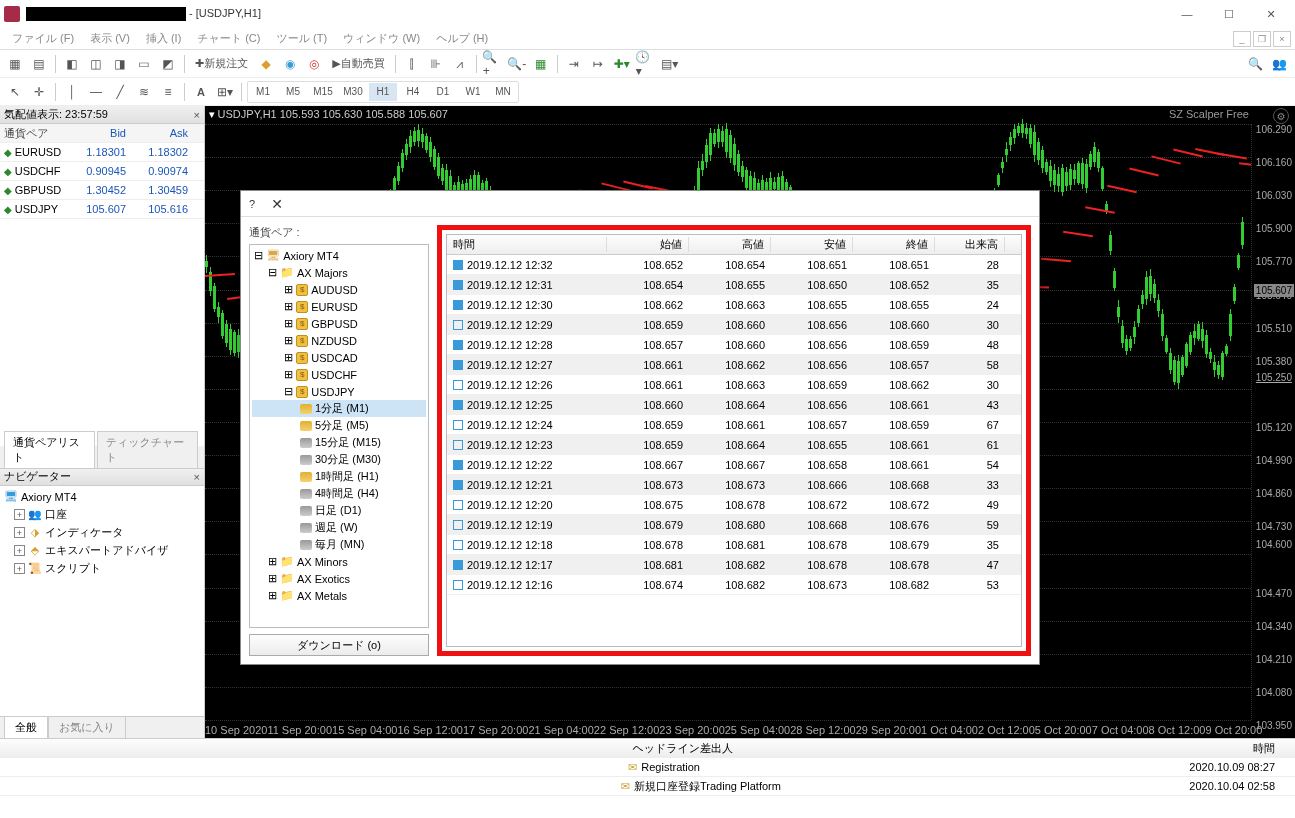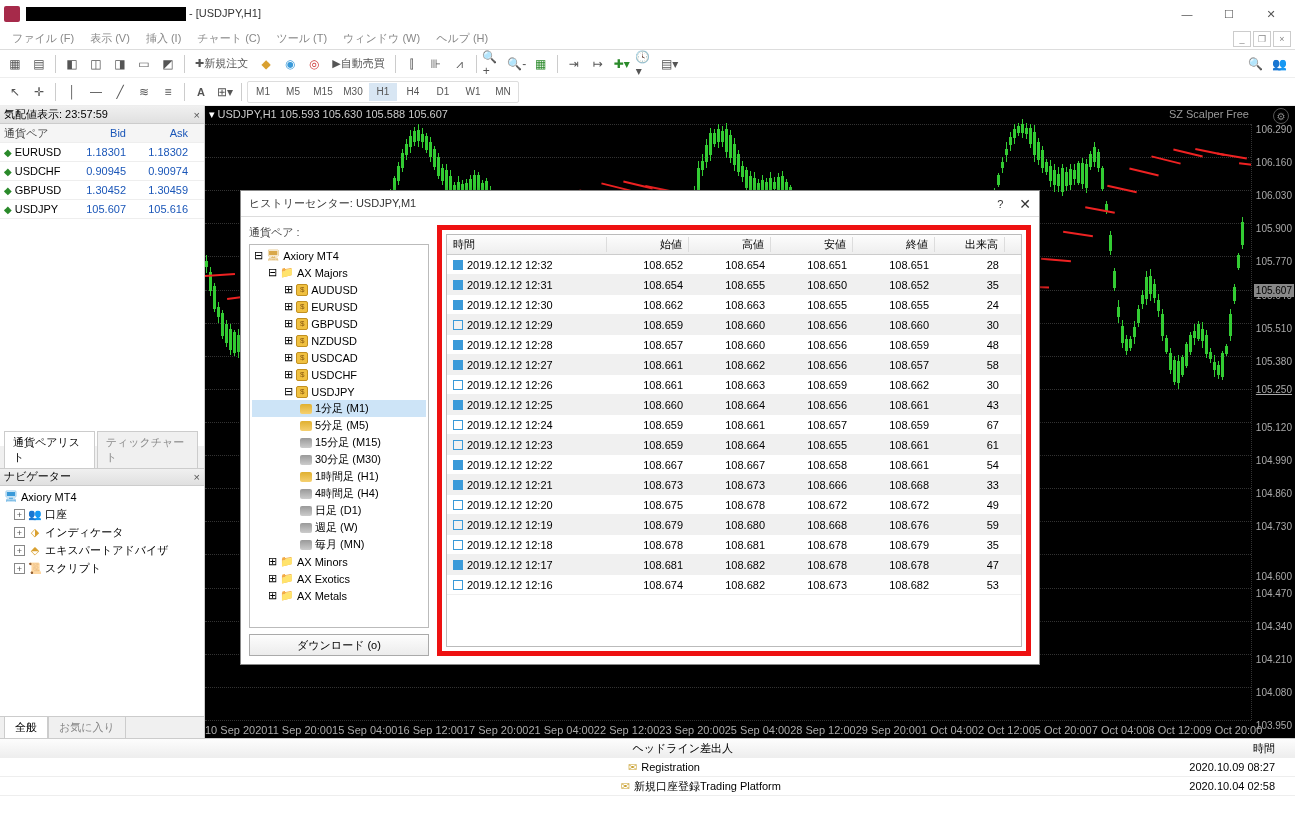--- a/index.html
+++ b/index.html
@@ -1411,26 +1411,26 @@
       </div>
     <div class="price-axis" id="price-axis">
         <div class="tick" style="top: 0px;">106.290</div>
         <div class="tick" style="top: 33.1111px;">106.160</div>
         <div class="tick" style="top: 66.2222px;">106.030</div>
         <div class="tick" style="top: 99.3333px;">105.900</div>
         <div class="tick" style="top: 132.444px;">105.770</div>
         <div class="tick" style="top: 165.556px;">105.640</div>
         <div class="tick" style="top: 198.667px;">105.510</div>
         <div class="tick" style="top: 231.778px;">105.380</div>
-        <div class="tick" style="top: 260px; text-decoration: underline;">105.250</div>
+        <div class="tick" style="top: 248px; text-decoration: underline;">105.250</div>
         <div class="tick" style="top: 298px;">105.120</div>
         <div class="tick" style="top: 331.111px;">104.990</div>
         <div class="tick" style="top: 364.222px;">104.860</div>
         <div class="tick" style="top: 397.333px;">104.730</div>
-        <div class="tick" style="top: 447px; margin-left: 13px;">104.600</div>
+        <div class="tick" style="top: 415px; margin-left: 13px;">104.600</div>
         <div class="tick" style="top: 463.556px;">104.470</div>
         <div class="tick" style="top: 496.667px;">104.340</div>
         <div class="tick" style="top: 529.778px;">104.210</div>
         <div class="tick" style="top: 562.889px;">104.080</div>
         <div class="tick" style="top: 596px;">103.950</div>
         <div class="current" style="top: 160px;">105.607</div>
       </div>
     <div class="time-axis" id="time-axis">
         <span>10 Sep 2020</span>
         <span>11 Sep 20:00</span>
@@ -1469,21 +1469,20 @@
           <div class="tc1"><span class="mail-ico">✉</span>新規口座登録</div>
           <div class="tc2">Trading Platform</div>
           <div class="tc3">2020.10.04 02:58</div>
         </div>
       </div>
   </div>
 </div>
 
 <div class="dialog">
   <div class="dlg-titlebar">
-    <div class="dlg-title">ヒストリーセンター: USDJPY,M1</div>
     <div class="help">?</div>
     <div class="close">✕</div>
   </div>
   <div class="dlg-body">
     <div class="dlg-left">
       <div class="lbl">通貨ペア :</div>
       <div class="dlg-tree">
         <div class="tn ind0">
             <span>⊟</span>
             <span class="ico-folder">🖥</span>

